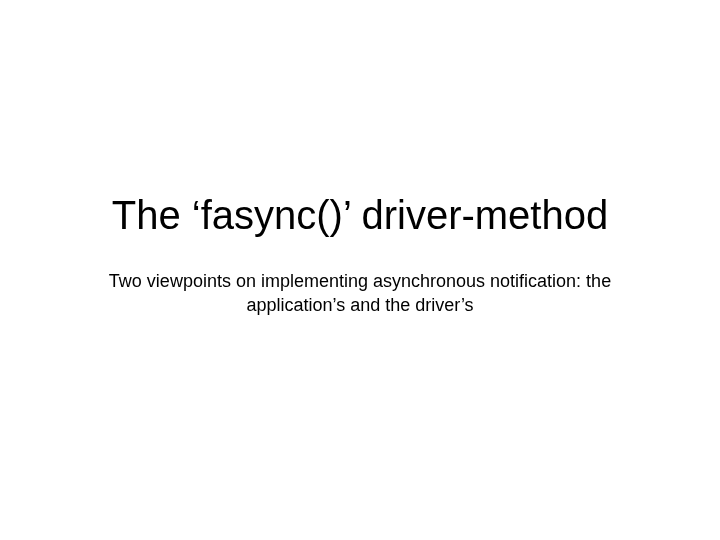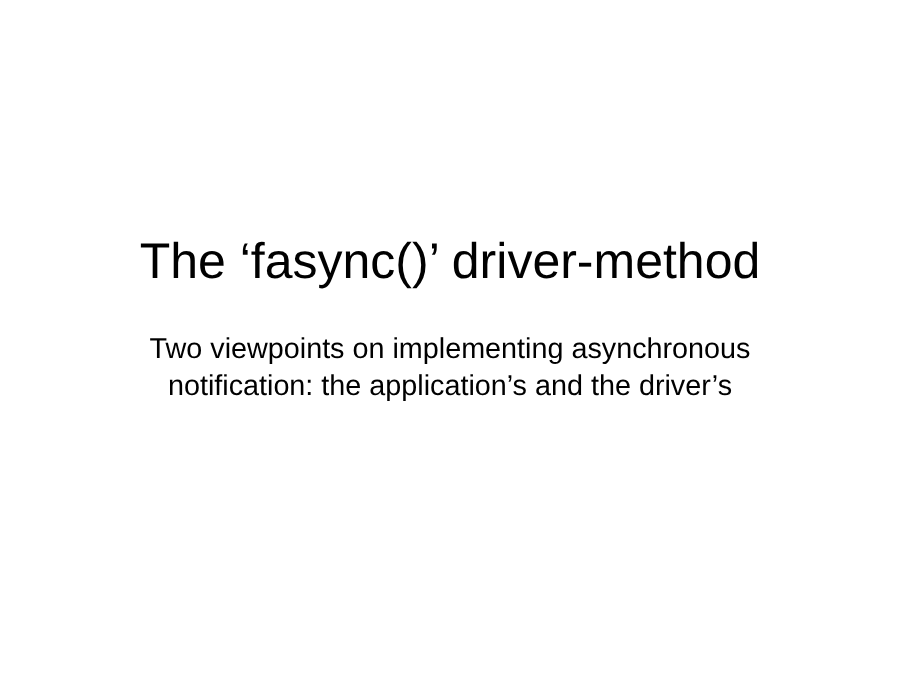--- a/index.html
+++ b/index.html
@@ -20,21 +20,21 @@
       color: #000000;
     }
     .slide-title {
       font-size: 40px;
       font-weight: normal;
       text-align: center;
       margin-bottom: 32px;
       margin-top: -30px;
     }
     .slide-subtitle {
-      font-size: 23px;
+      font-size: 18px;
       font-weight: normal;
       text-align: center;
       line-height: 1.3;
       max-width: 520px;
     }
   </style>
 </head>
 <body>
 
 <h1 class="slide-title">The ‘fasync()’ driver-method</h1>

